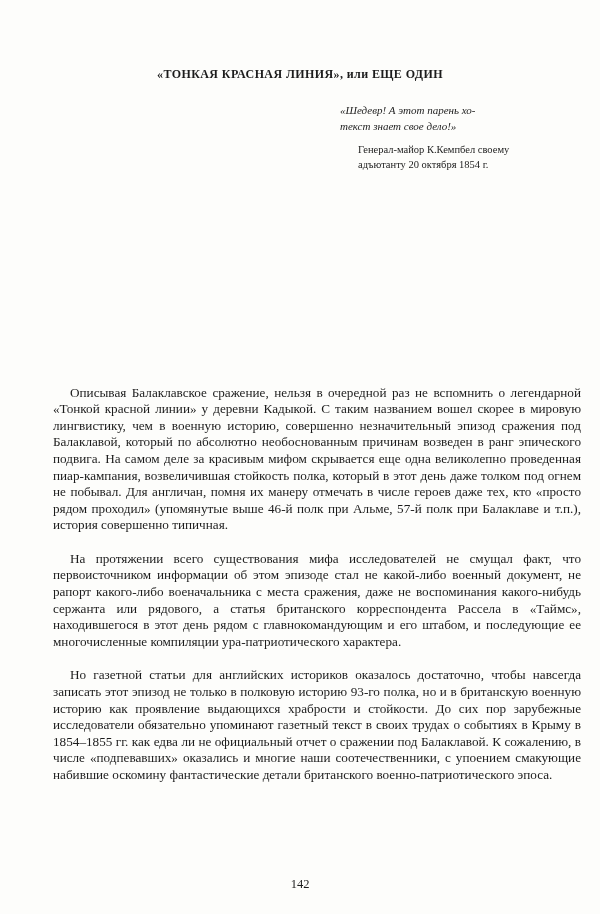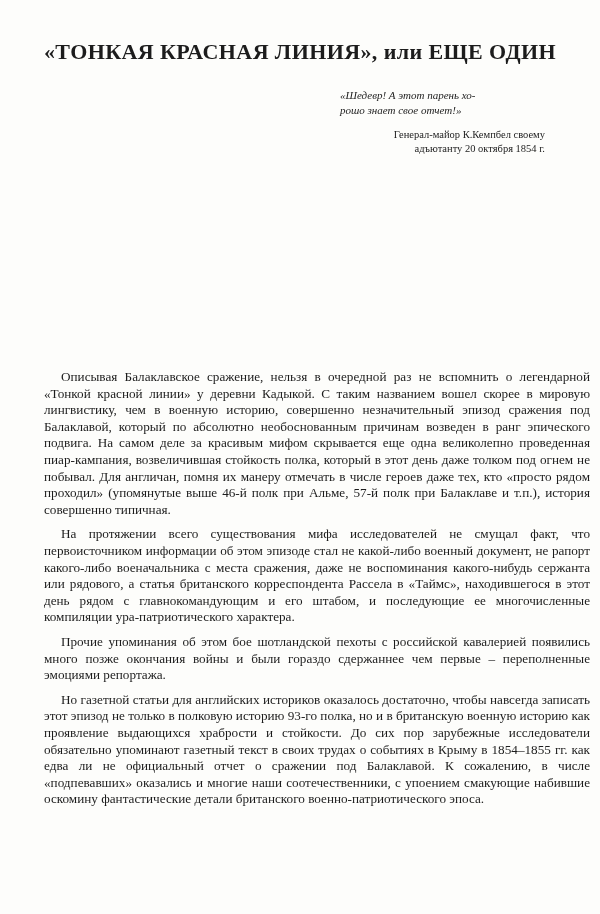--- a/index.html
+++ b/index.html
@@ -13,52 +13,51 @@
     height: 914px;
     margin: 0 auto;
     background: #fdfdfb;
     color: #1c1c1c;
     font-family: "Liberation Serif", "DejaVu Serif", serif;
     overflow: hidden;
     box-sizing: border-box;
   }
   .chapter-title {
     margin: 0;
-    padding-top: 36px;
+    padding-top: 66px;
     text-align: center;
-    font-size: 22px;
+    font-size: 12px;
     font-weight: bold;
     line-height: 1.45;
     letter-spacing: 0.4px;
   }
   .epigraph {
     width: 205px;
     margin: 20px 55px 10px auto;
     font-size: 11px;
     line-height: 1.4;
   }
   .epigraph .quote {
     font-style: italic;
   }
   .epigraph .attribution {
     margin-top: 9px;
     margin-left: 18px;
     font-style: normal;
     font-size: 10.5px;
-    text-align: right;
   }
   .body-text {
     margin-top: 212px;
     padding: 0 2px 0 36px;
     font-size: 13.2px;
     line-height: 16.6px;
     text-align: justify;
   }
   .body-text p {
-    margin: 8px;
+    margin: 17px;
     text-indent: 17px;
   }
   .page-number {
     position: absolute;
     bottom: 22px;
     left: 0;
     width: 100%;
     text-align: center;
     font-size: 12.5px;
   }
@@ -68,29 +67,29 @@
 
 <div class="page">
 
   <h1 class="chapter-title">
     <span>«ТОНКАЯ КРАСНАЯ ЛИНИЯ», или ЕЩЕ ОДИН</span><br>
   </h1>
 
   <div class="epigraph">
     <div class="quote">
       <span>«Шедевр! А этот парень хо-</span><br>
-      <span>рошо знает свое отчет!»</span>
+      <span>текст знает свое дело!»</span>
     </div>
     <div class="attribution">
       <span>Генерал-майор К.Кемпбел своему</span><br>
       <span>адъютанту 20 октября 1854 г.</span>
     </div>
   </div>
 
   <div class="body-text">
     <p>Описывая Балаклавское сражение, нельзя в очередной раз не вспомнить о легендарной «Тонкой красной линии» у деревни Кадыкой. С таким названием вошел скорее в мировую лингвистику, чем в военную историю, совершенно незначительный эпизод сражения под Балаклавой, который по абсолютно необоснованным причинам возведен в ранг эпического подвига. На самом деле за красивым мифом скрывается еще одна великолепно проведенная пиар-кампания, возвеличившая стойкость полка, который в этот день даже толком под огнем не побывал. Для англичан, помня их манеру отмечать в числе героев даже тех, кто «просто рядом проходил» (упомянутые выше 46-й полк при Альме, 57-й полк при Балаклаве и т.п.), история совершенно типичная.</p>
     <p>На протяжении всего существования мифа исследователей не смущал факт, что первоисточником информации об этом эпизоде стал не какой-либо военный документ, не рапорт какого-либо военачальника с места сражения, даже не воспоминания какого-нибудь сержанта или рядового, а статья британского корреспондента Рассела в «Таймс», находившегося в этот день рядом с главнокомандующим и его штабом, и последующие ее многочисленные компиляции ура-патриотического характера.</p>
-    <p>Прочие упоминания об этом бое шотландской пехоты с российской кавалерией появились много позже окончания войны и были гораздо сдержаннее чем первые – переполненные эмоциями репортажа.</p>
     <p>Но газетной статьи для английских историков оказалось достаточно, чтобы навсегда записать этот эпизод не только в полковую историю 93-го полка, но и в британскую военную историю как проявление выдающихся храбрости и стойкости. До сих пор зарубежные исследователи обязательно упоминают газетный текст в своих трудах о событиях в Крыму в 1854–1855 гг. как едва ли не официальный отчет о сражении под Балаклавой. К сожалению, в числе «подпевавших» оказались и многие наши соотечественники, с упоением смакующие набившие оскомину фантастические детали британского военно-патриотического эпоса.</p>
   </div>
 
+  <div class="page-number">142</div>
 
 </div>
 
 </body></html>

